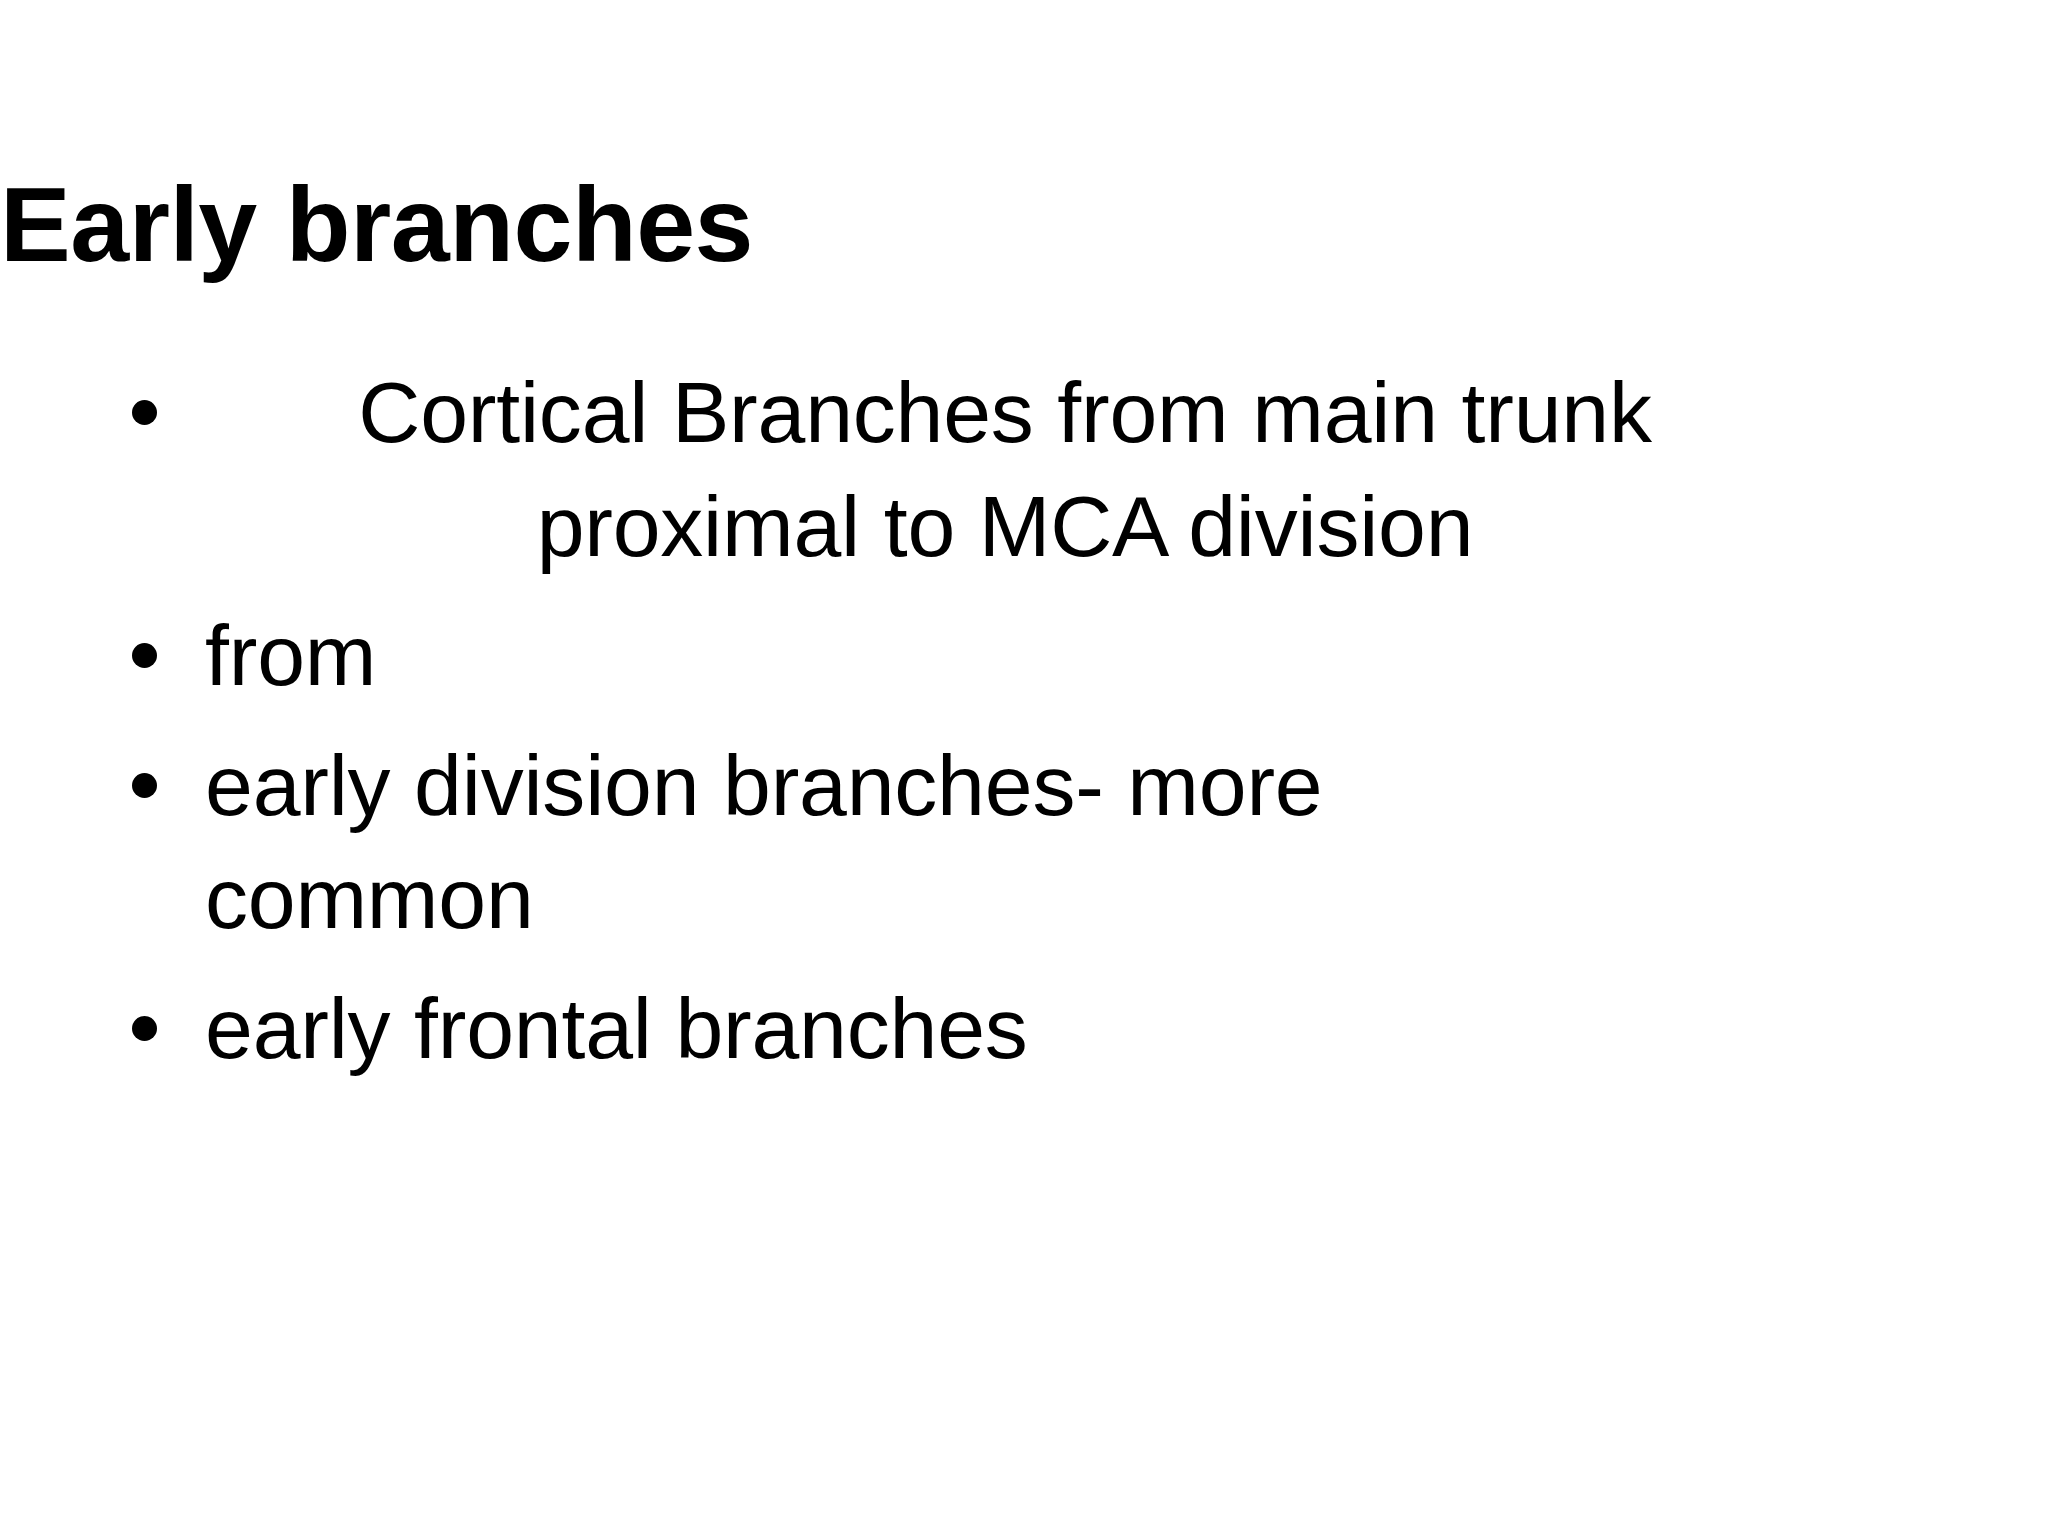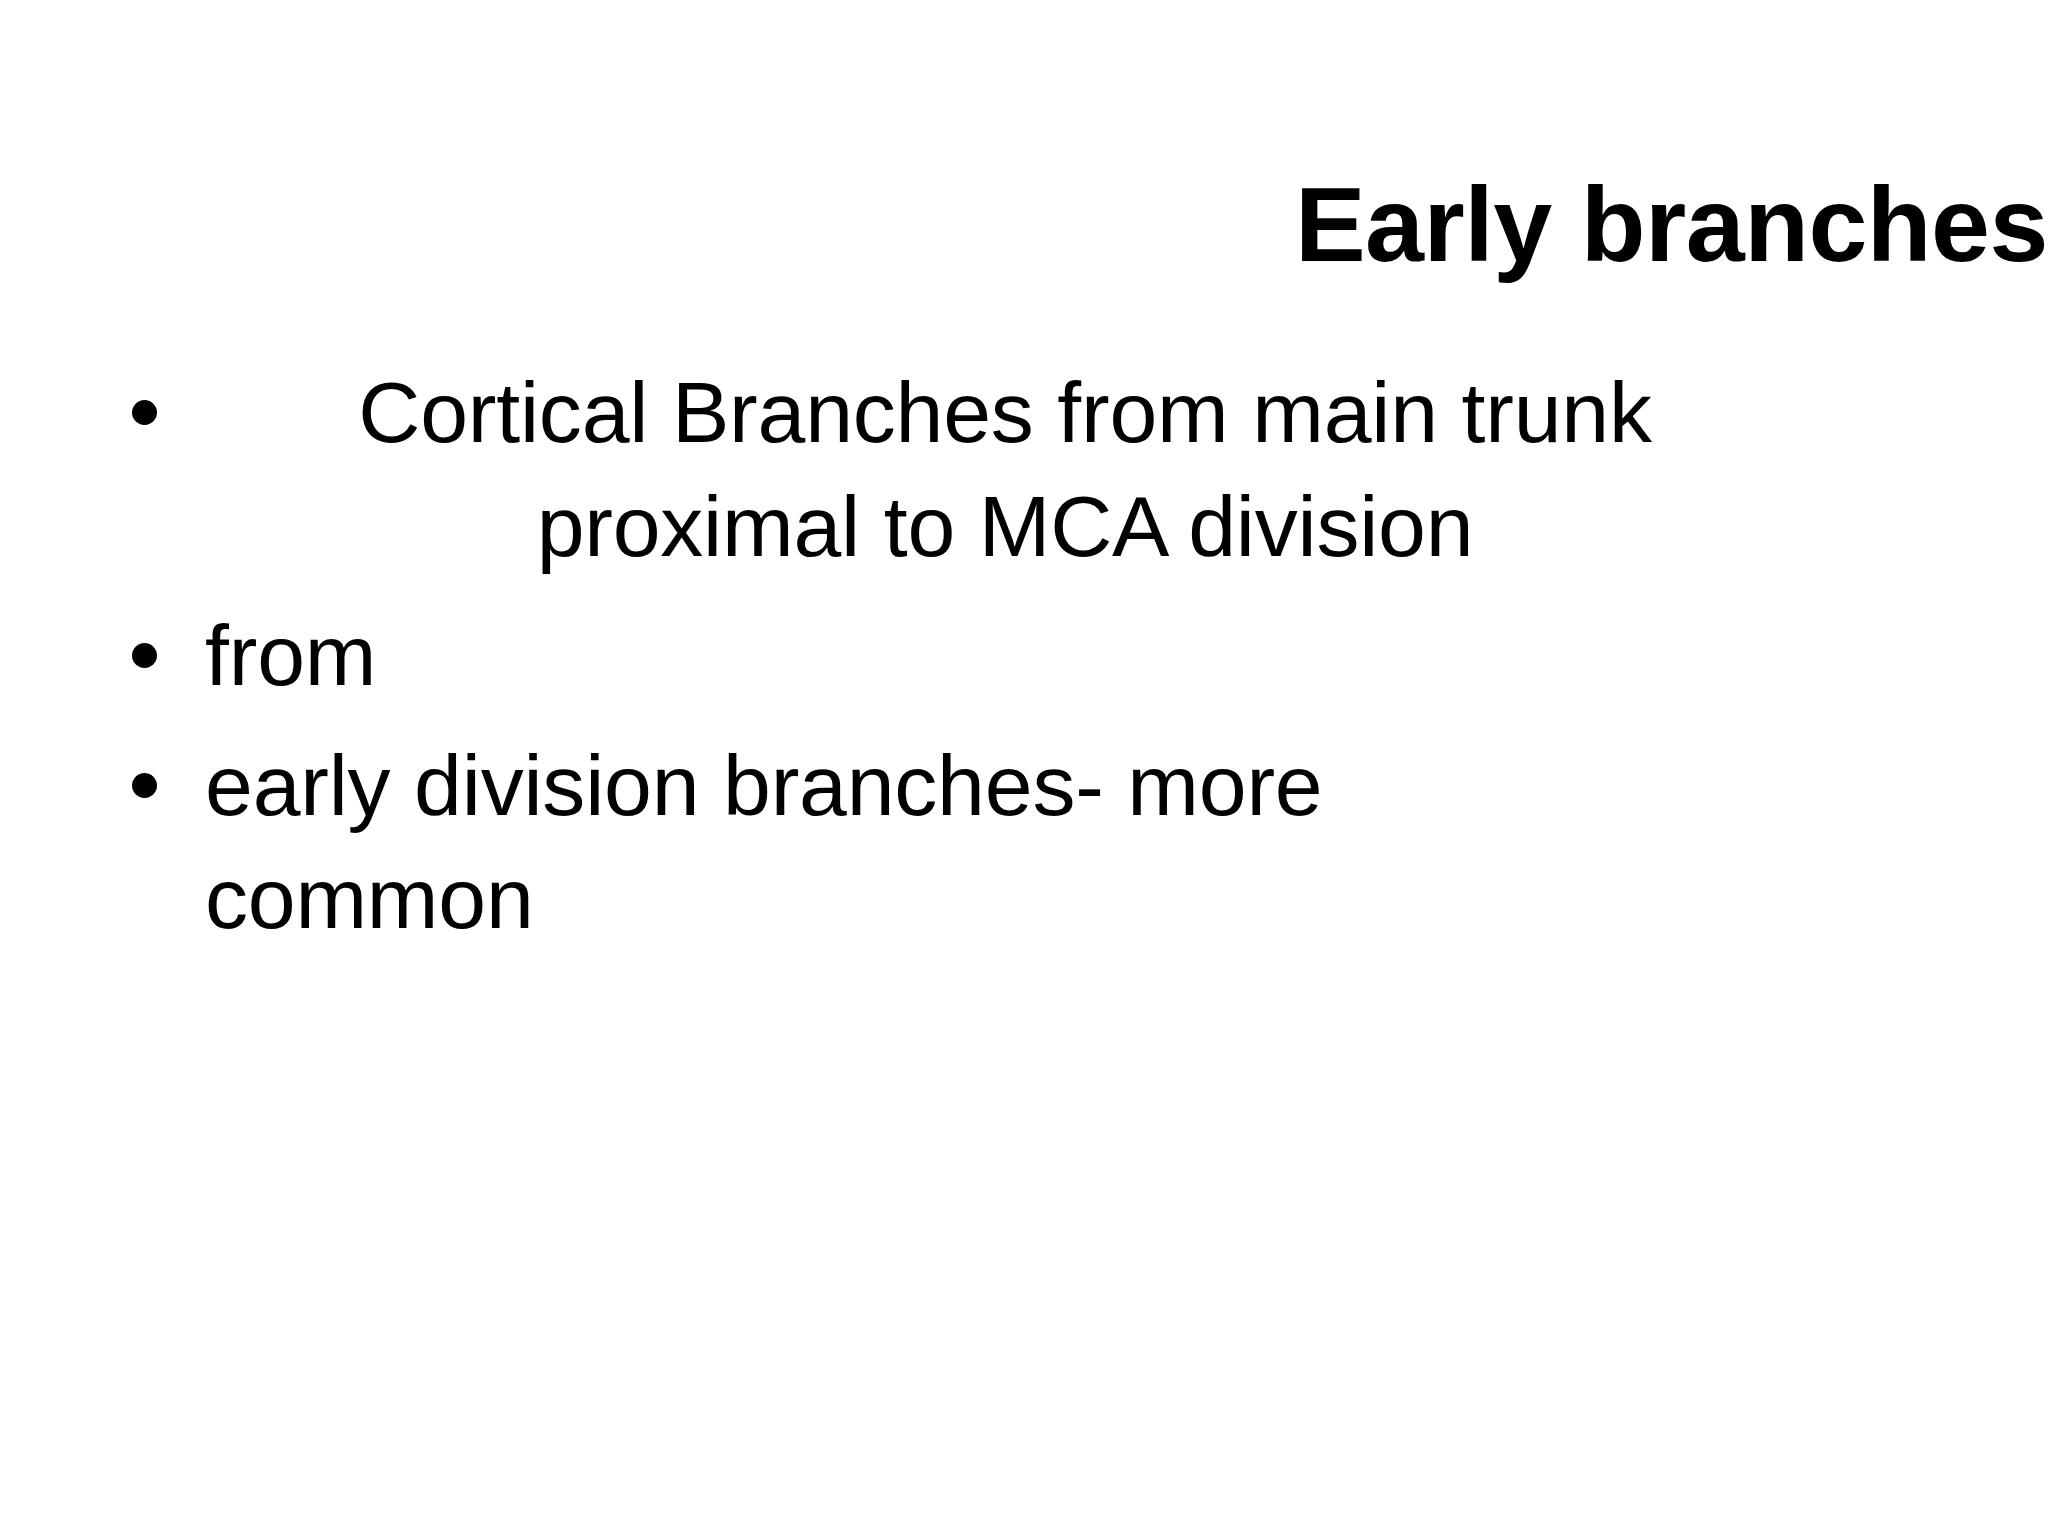--- a/index.html
+++ b/index.html
@@ -22,21 +22,21 @@
     background: #ffffff;
     box-sizing: border-box;
   }
 
   
   #slide-title {
     position: absolute;
     left: 0;
     top: 96px;
     width: 2048px;
-    text-align: right;
+    text-align: left;
     font-size: 106px;
     font-weight: bold;
     line-height: 1.08;
     color: #000000;
     letter-spacing: -0.5px;
     white-space: nowrap;
   }
 
   
   #bullet-list {
@@ -116,16 +116,22 @@
       <span class="bullet-text">from</span>
     </li>
 
     <li class="bullet-item" data-wrap="3">
       <span class="bullet-marker">
         <span class="dot"></span>
       </span>
       <span class="bullet-text">early division branches- more common</span>
     </li>
 
+    <li class="bullet-item" data-wrap="0">
+      <span class="bullet-marker">
+        <span class="dot"></span>
+      </span>
+      <span class="bullet-text">early frontal branches</span>
+    </li>
 
   </ul>
 
 </div>
 
 </body></html>

